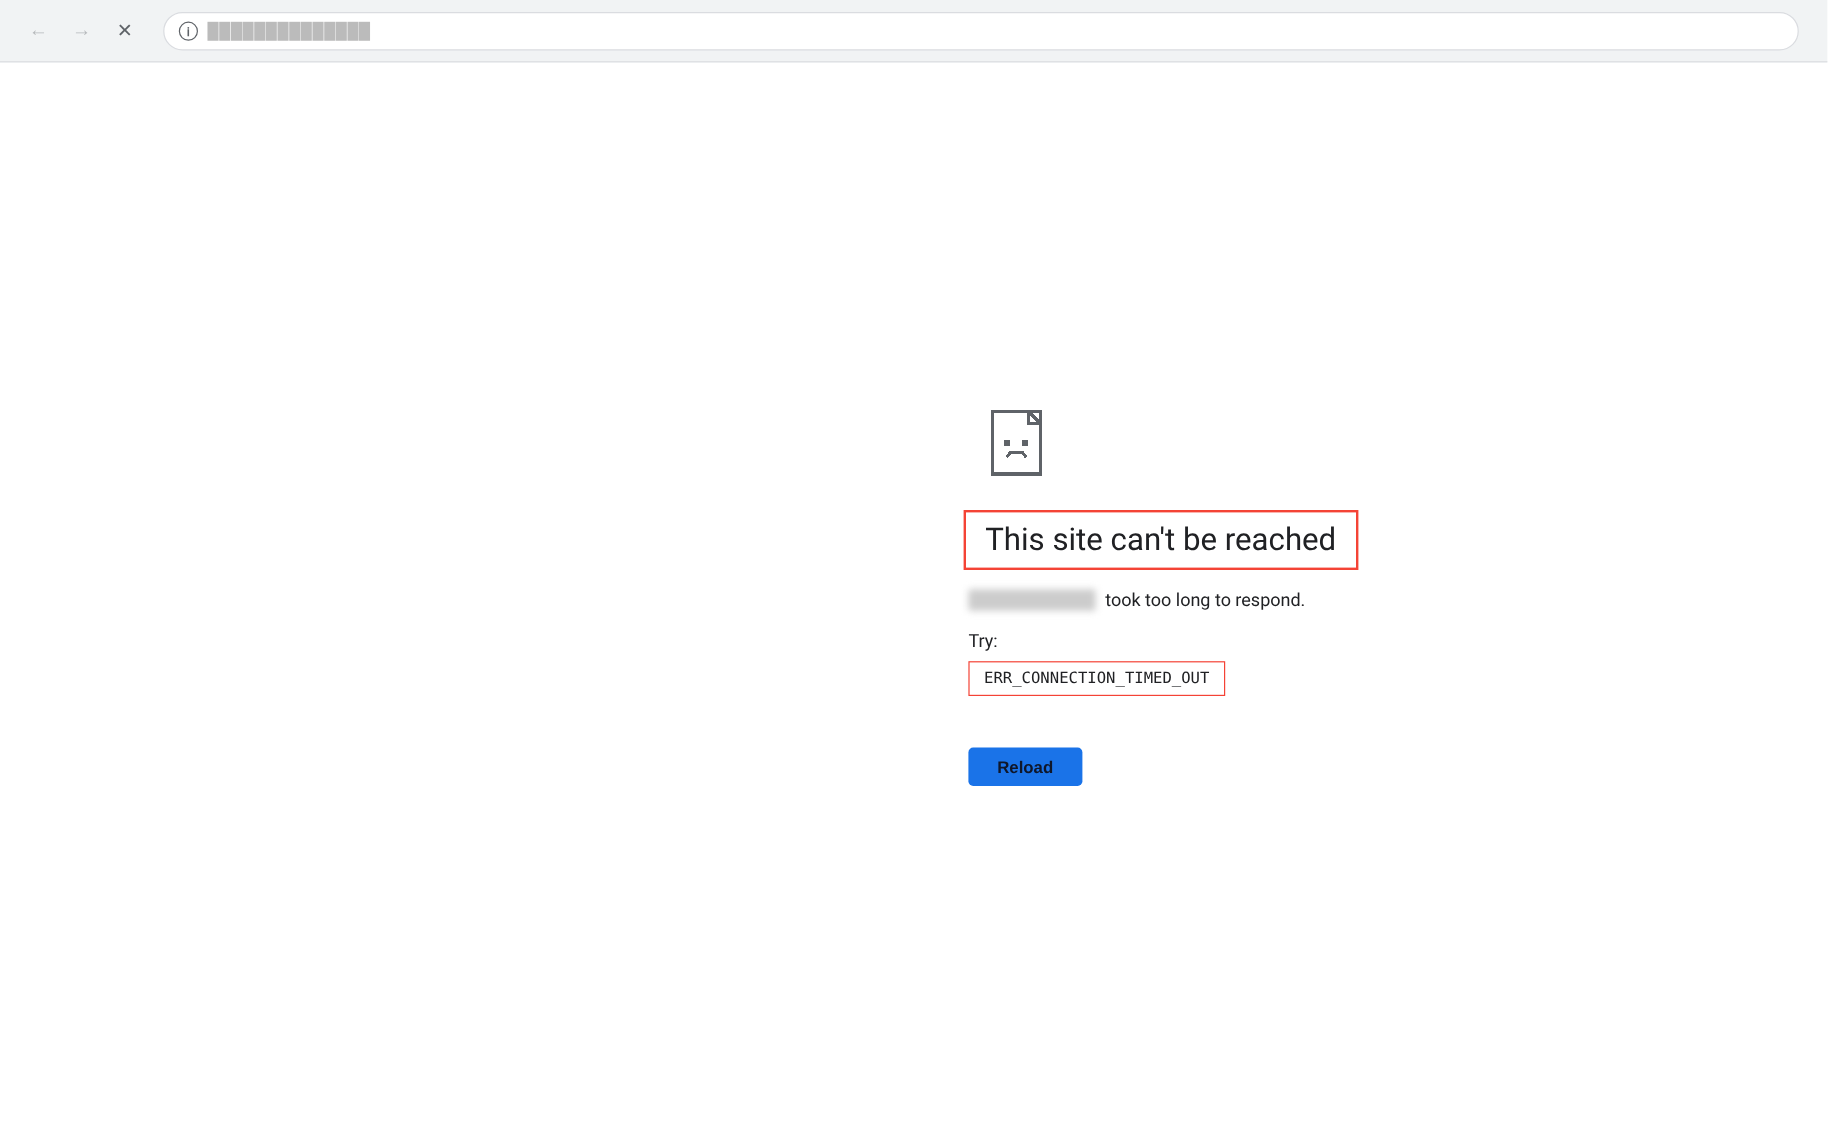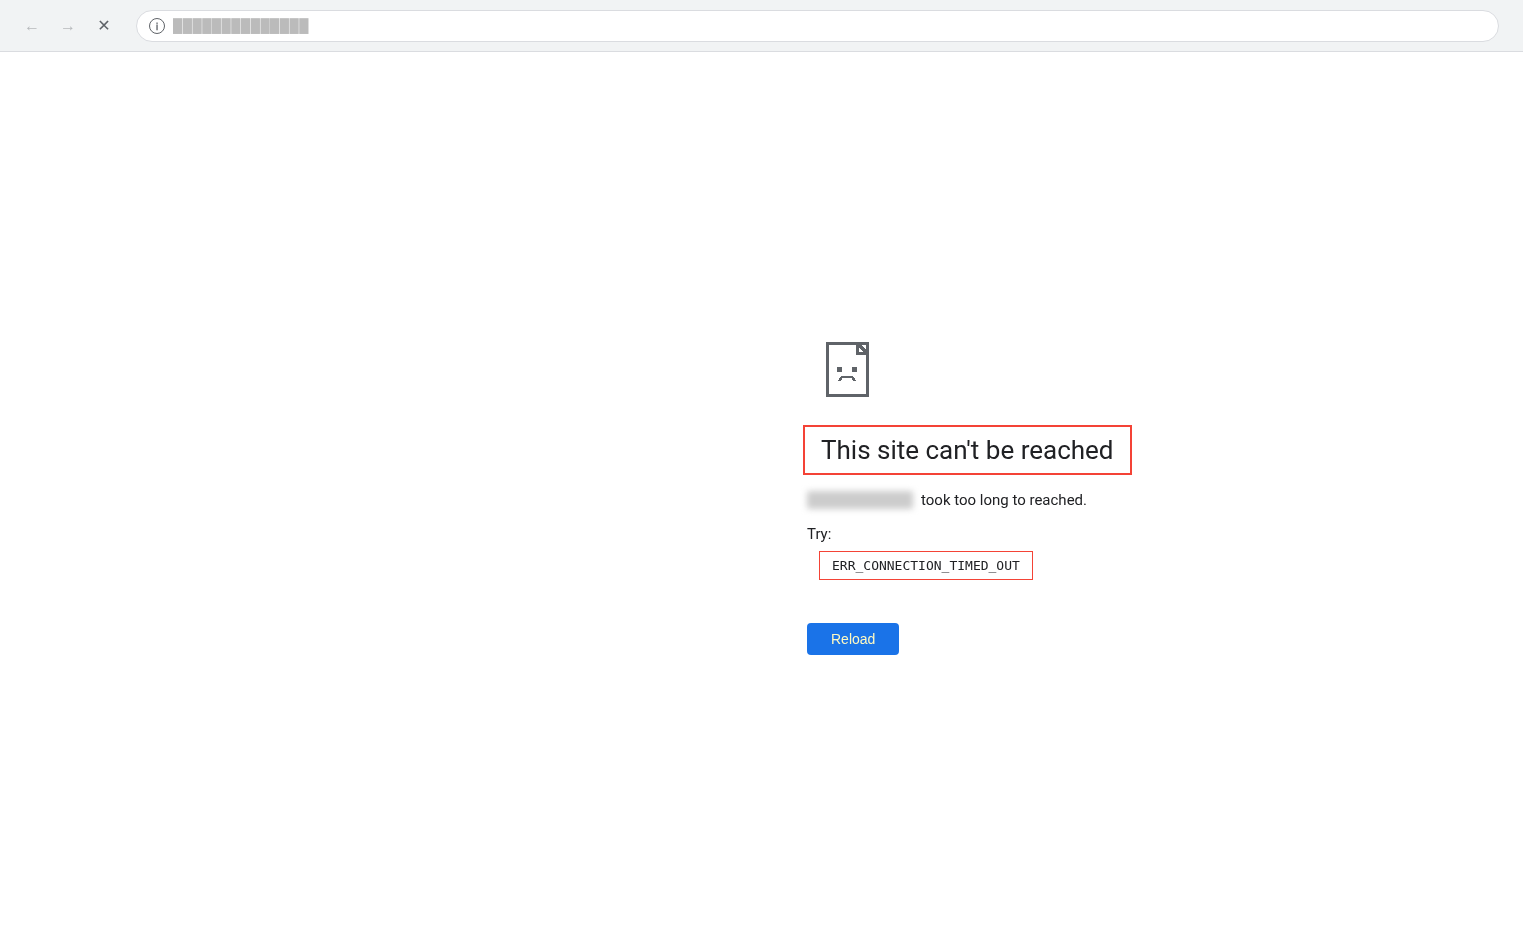--- a/index.html
+++ b/index.html
@@ -166,40 +166,40 @@
       cursor: pointer;
     }
 
     .error-code-box {
       border: 1px solid #f44336;
       padding: 6px 12px;
       font-size: 13px;
       color: #202124;
       font-family: monospace;
       margin-bottom: 40px;
-      margin-left: 16px;
+      margin-left: 4px;
     }
 
     .button-row {
       display: flex;
       justify-content: space-between;
       width: 900px;
       align-items: center;
       margin-left: 4px;
     }
 
     .reload-btn {
       background: #1a73e8;
-      color: #fef9c3;
+      color: #0f172a;
       border: none;
       padding: 8px 24px;
       font-size: 14px;
       border-radius: 4px;
       cursor: pointer;
-      font-weight: 400;
+      font-weight: 700;
     }
 
     .details-btn {
       background: #fff;
       color: #202124;
       border: 1px solid #dadce0;
       padding: 8px 20px;
       font-size: 17px;
       border-radius: 4px;
       cursor: pointer;
@@ -237,21 +237,21 @@
         <rect x="29" y="26" width="5" height="5" fill="#5f6368"></rect>
 
         <polyline points="16,40 19,36 29,36 32,40" fill="none" stroke="#5f6368" stroke-width="2.5"></polyline>
       </svg>
     </div>
 
     <h1 class="error-title">This site can't be reached</h1>
 
     <p class="error-subtitle">
       <span class="blurred-text">██████████</span>
-      <span>took too long to reached.</span>
+      <span>took too long to respond.</span>
     </p>
 
     <p class="try-label">Try:</p>
 
 
     <div class="error-code-box">ERR_CONNECTION_TIMED_OUT</div>
 
     <div class="button-row">
       <button class="reload-btn">Reload</button>
       <button class="details-btn">Details</button>

